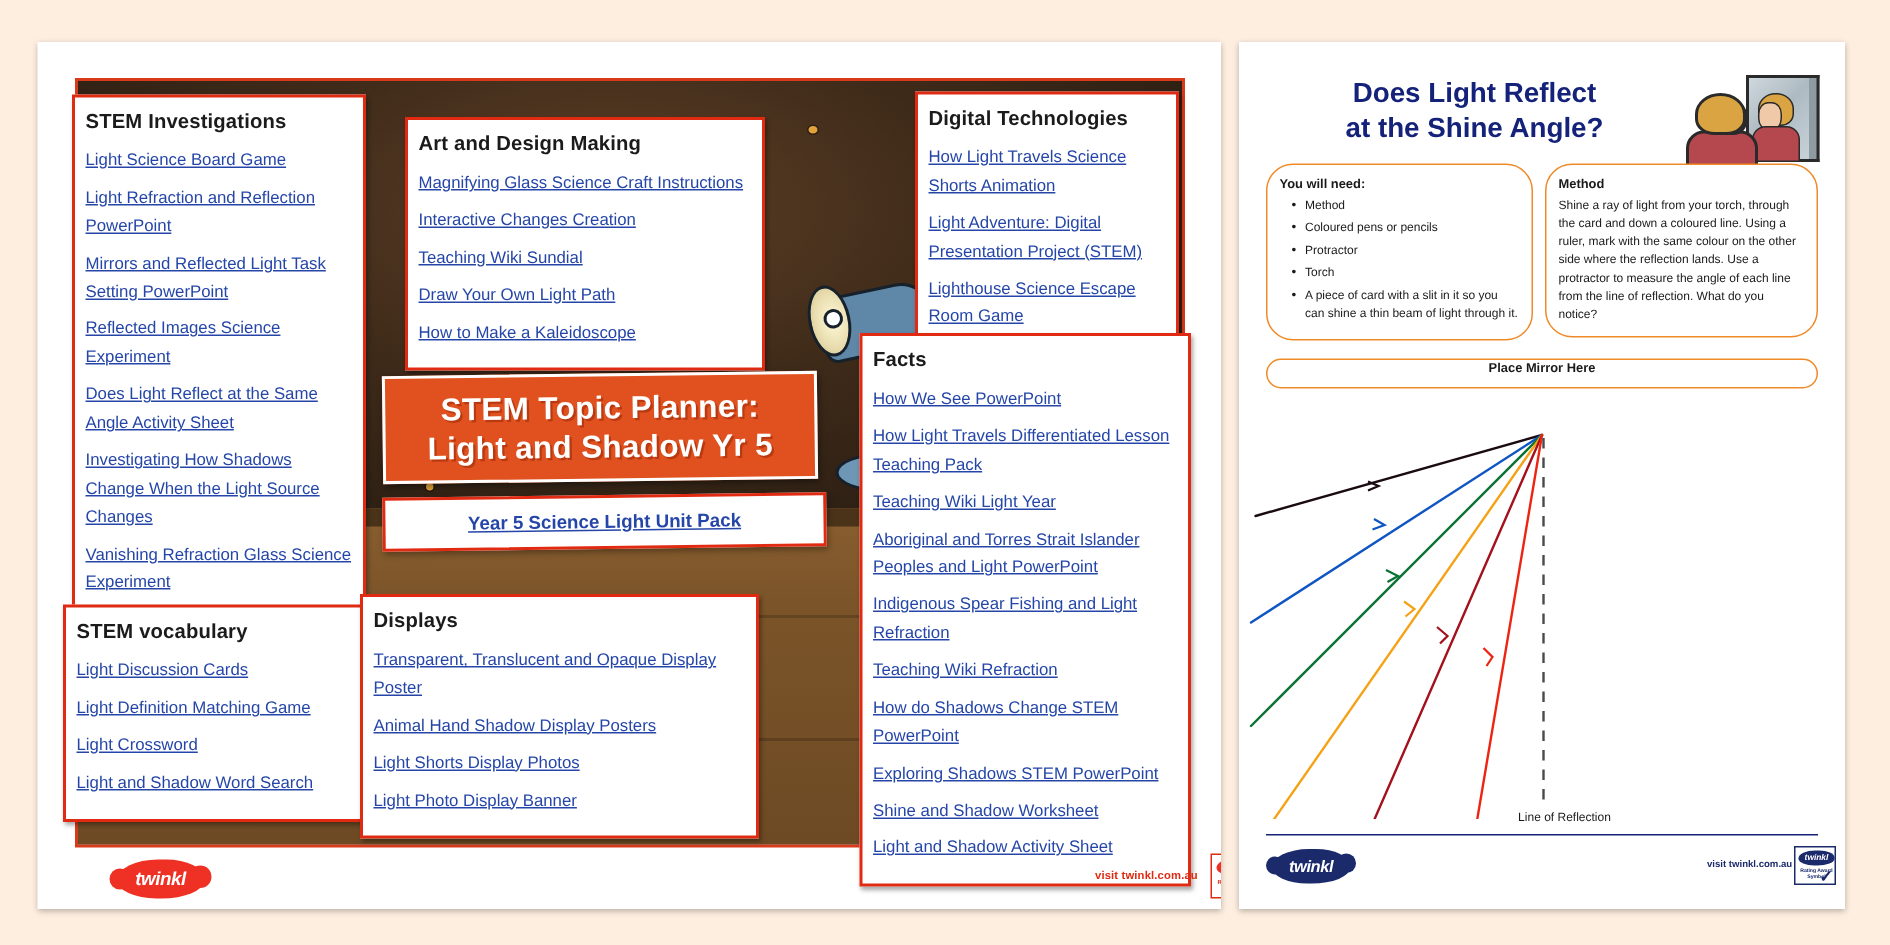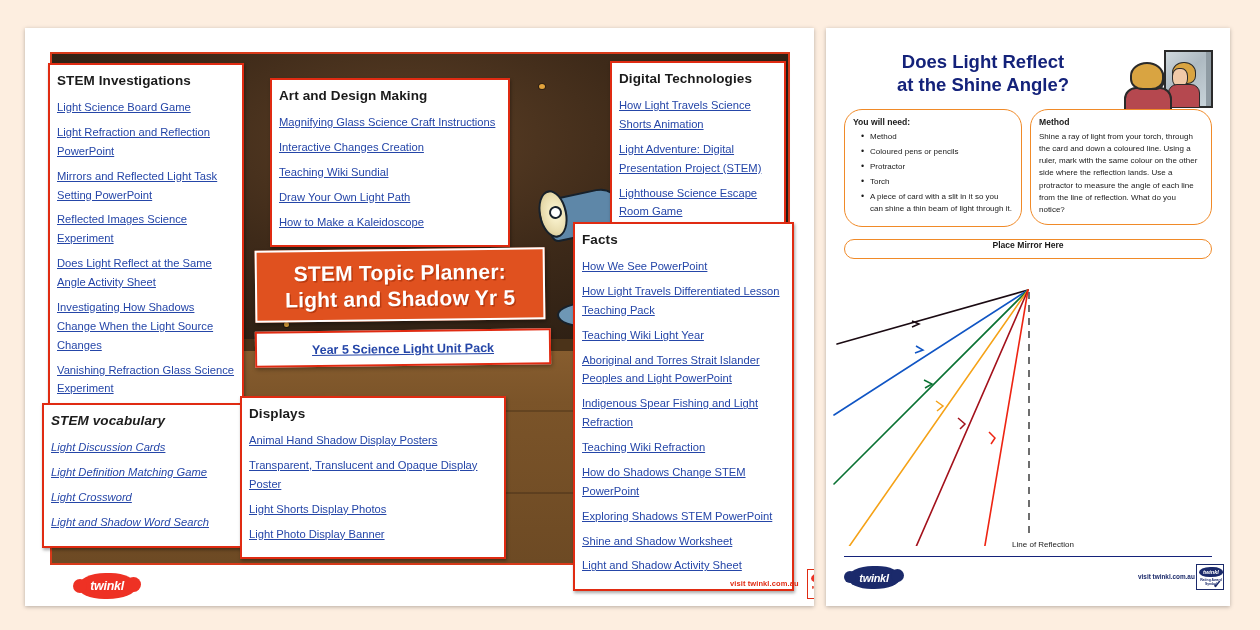--- a/index.html
+++ b/index.html
@@ -91,21 +91,21 @@
     margin-bottom:9px; letter-spacing:.1px;
   }
   .card ul { list-style:none; }
   .card li { margin:0 0 6px; line-height:1.18; }
   .card a, .lnk {
     font-size:11.2px; color:#2546a8; text-decoration:underline;
     text-underline-offset:1px; display:inline;
   }
 
   #card-investigations { left:23px;  top:35px;  width:196px; }
-  #card-vocab          { left:17px;  top:375px; width:216px;font-style:italic; }
+  #card-vocab          { left:17px;  top:375px; width:216px; }
   #card-art            { left:245px; top:50px;  width:240px; }
   #card-digital        { left:585px; top:33px;  width:176px; }
   #card-facts          { left:548px; top:194px; width:221px; }
   #card-displays       { left:215px; top:368px; width:266px; }
 
   
   #banner {
     position:absolute; left:230px; top:221px; width:290px;
     background:#e0511f; border:2.5px solid #ffffff;
     box-shadow: 1px 2px 4px rgba(0,0,0,.4);
@@ -385,22 +385,22 @@
         <li><a href="#" class="lnk">How do Shadows Change STEM PowerPoint</a></li>
         <li><a href="#" class="lnk">Exploring Shadows STEM PowerPoint</a></li>
         <li><a href="#" class="lnk">Shine and Shadow Worksheet</a></li>
         <li><a href="#" class="lnk">Light and Shadow Activity Sheet</a></li>
       </ul>
     </div>
 
     <div class="card" id="card-displays">
       <h3>Displays</h3>
       <ul>
+        <li><a href="#" class="lnk">Transparent, Translucent and Opaque Display Poster</a></li>
         <li><a href="#" class="lnk">Animal Hand Shadow Display Posters</a></li>
-        <li><a href="#" class="lnk">Transparent, Translucent and Opaque Display Poster</a></li>
         <li><a href="#" class="lnk">Light Shorts Display Photos</a></li>
         <li><a href="#" class="lnk">Light Photo Display Banner</a></li>
       </ul>
     </div>
 
     <div id="banner">
       <div class="t1">STEM Topic Planner:</div>
       <div class="t2">Light and Shadow Yr 5</div>
     </div>
     <div id="banner-sub">

